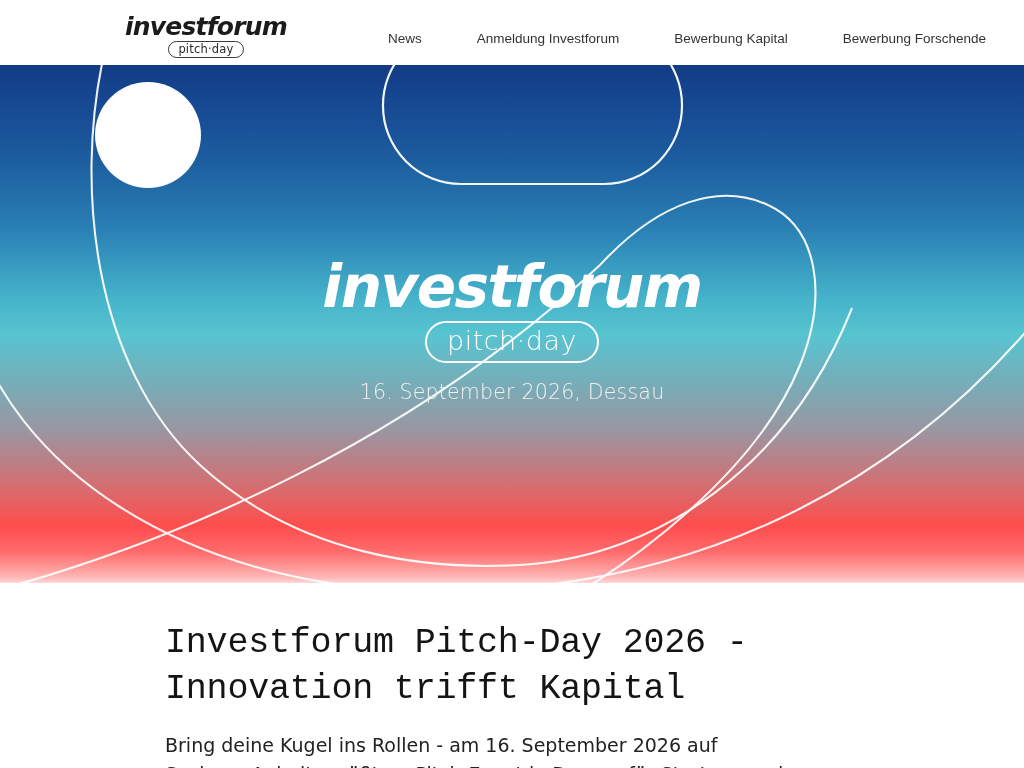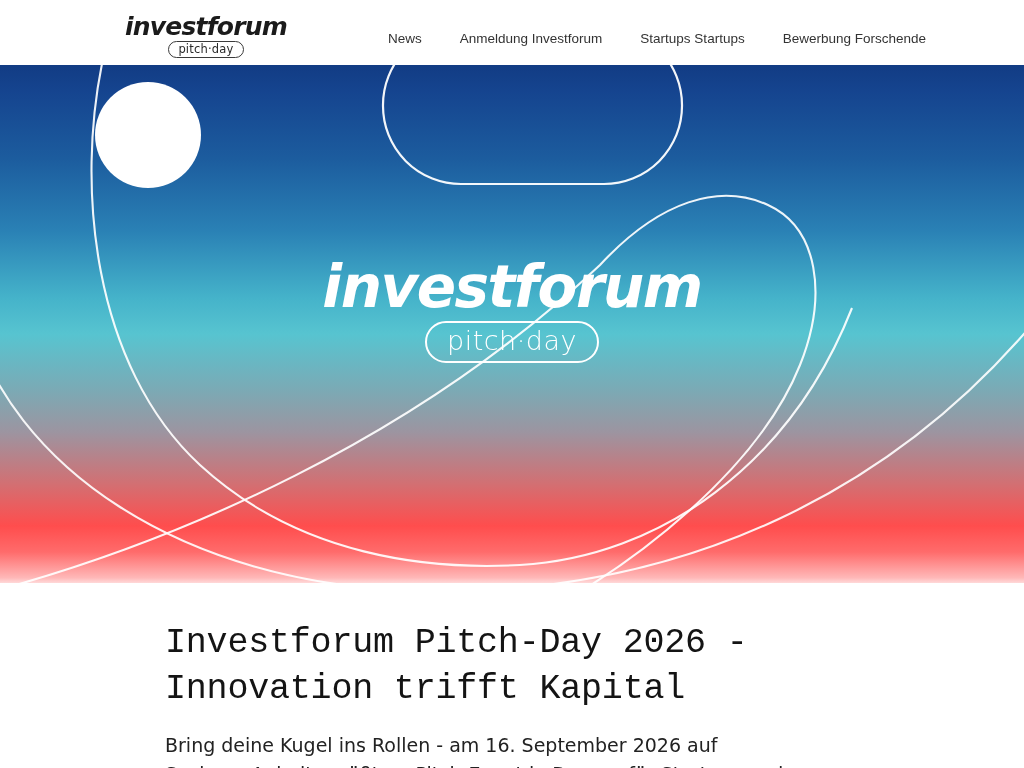--- a/index.html
+++ b/index.html
@@ -69,21 +69,21 @@
     line-height: 14px;
     white-space: nowrap;
   }
 
   .main-nav {
     position: absolute;
     left: 388px;
     top: 30px;
     display: flex;
     align-items: center;
-    gap: 0px;
+    gap: 17px;
   }
 
   .nav-link {
     font-family: "Liberation Sans", sans-serif;
     font-size: 13.5px;
     color: #333333;
     text-decoration: none;
     white-space: nowrap;
     padding: 0 0;
     margin-right: 38px;
@@ -221,21 +221,21 @@
   <header class="site-header">
 
     <a class="brand-logo" href="#">
       <span class="brand-wordmark">investforum</span>
       <span class="brand-pill">pitch·day</span>
     </a>
 
     <nav class="main-nav">
       <a class="nav-link" href="#">News</a>
       <a class="nav-link" href="#">Anmeldung Investforum</a>
-      <a class="nav-link" href="#">Startups Startups</a>
+      <a class="nav-link" href="#">Bewerbung Kapital</a>
       <a class="nav-link" href="#">Bewerbung Forschende</a>
     </nav>
 
   </header>
 
   <section class="hero">
 
     <div class="hero-gradient"></div>
 
     <svg class="hero-svg" viewBox="0 0 1024 518" preserveAspectRatio="none">
@@ -252,20 +252,21 @@
                C 818 163, 828 230, 800 300
                C 760 400, 640 500, 520 560" fill="none" stroke="#ffffff" stroke-width="2.1" opacity="0.92"></path>
 
       <circle cx="148" cy="70" r="53" fill="#ffffff"></circle>
 
     </svg>
 
     <div class="hero-content">
       <div class="hero-wordmark">investforum</div>
       <div class="hero-pill">pitch·day</div>
+      <div class="hero-date">16. September 2026, Dessau</div>
     </div>
 
   </section>
 
   <main class="content">
     <div class="content-inner">
       <h1 class="page-title">Investforum Pitch-Day 2026 - Innovation trifft Kapital</h1>
       <p class="page-intro">Bring deine Kugel ins Rollen - am 16. September 2026 auf Sachsen-Anhalts größtem Pitch-Event in Dessau für Startups und Forschende.</p>
     </div>
   </main>

